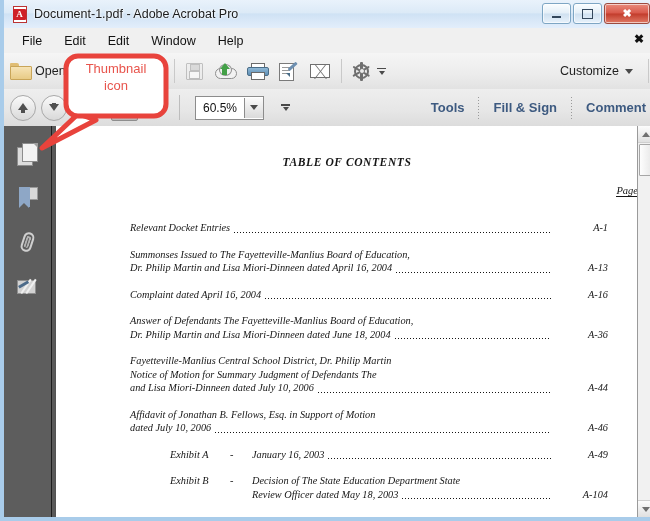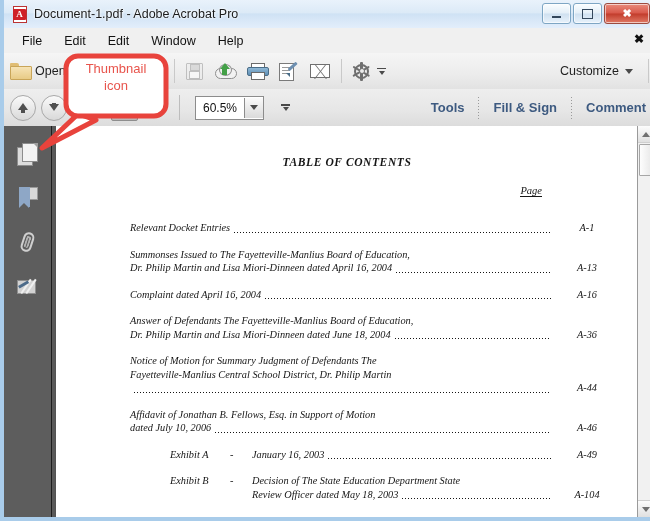--- a/index.html
+++ b/index.html
@@ -251,33 +251,33 @@
     position:absolute;left:0;top:0;right:0;bottom:0;
     font-family:"Liberation Serif", serif;
     color:#151515;
     font-style:italic;
   }
   .doc-title{
     text-align:center;font-weight:bold;font-size:11.5px;letter-spacing:.6px;
     margin-top:30px;
   }
   .doc-pagehdr{
-    text-align:right;font-size:10.5px;margin-top:17px;padding-right:96px;
+    text-align:right;font-size:10.5px;margin-top:17px;
   }
   .doc-pagehdr span{border-bottom:1px solid #151515;padding-bottom:0px;}
   .toc{margin-top:25px;padding-left:74px;padding-right:30px;}
   .entry{margin-bottom:13px;font-size:10.3px;line-height:13.5px;}
   .eline{display:flex;align-items:flex-end;white-space:nowrap;}
   .etext{flex:none;}
   .dots{
     flex:1 1 auto;overflow:hidden;margin:0 3px 2px 3px;height:8px;
     background-image:radial-gradient(circle, #151515 0.6px, transparent 0.7px);
     background-size:3px 3px;background-position:0 6px;background-repeat:repeat-x;
   }
-  .epage{flex:none;width:42px;text-align:center;padding-left:12px;}
+  .epage{flex:none;width:42px;text-align:right;padding-left:12px;}
   .exhibit{display:flex;margin-bottom:13px;font-size:10.3px;line-height:13.5px;padding-left:40px;}
   .ex-label{flex:none;width:60px;}
   .ex-dash{flex:none;width:22px;}
   .ex-body{flex:1 1 auto;min-width:0;}
   
   .vsb{
     position:absolute;right:0;top:0;width:16px;height:391px;
     background:#f1f1f1;border-left:1px solid #9a9a9a;
   }
   .sbbtn{
@@ -527,26 +527,27 @@
                 </div>
               <div class="eline">
                 <span class="etext">Dr. Philip Martin and Lisa Miori-Dinneen dated June 18, 2004</span>
                 <span class="dots"></span>
                 <span class="epage">A-36</span>
               </div>
             </div>
 
             <div class="entry">
               <div class="eline">
+                  <span class="etext">Fayetteville-Manlius Central School District, Dr. Philip Martin</span>
+                </div>
+              <div class="eline">
                   <span class="etext">Notice of Motion for Summary Judgment of Defendants The</span>
                 </div>
               <div class="eline">
-                  <span class="etext">Fayetteville-Manlius Central School District, Dr. Philip Martin</span>
-                </div>
-              <div class="eline">
+                <span class="etext">and Lisa Miori-Dinneen dated July 10, 2006</span>
                 <span class="dots"></span>
                 <span class="epage">A-44</span>
               </div>
             </div>
 
             <div class="entry">
               <div class="eline">
                   <span class="etext">Affidavit of Jonathan B. Fellows, Esq. in Support of Motion</span>
                 </div>
               <div class="eline">

